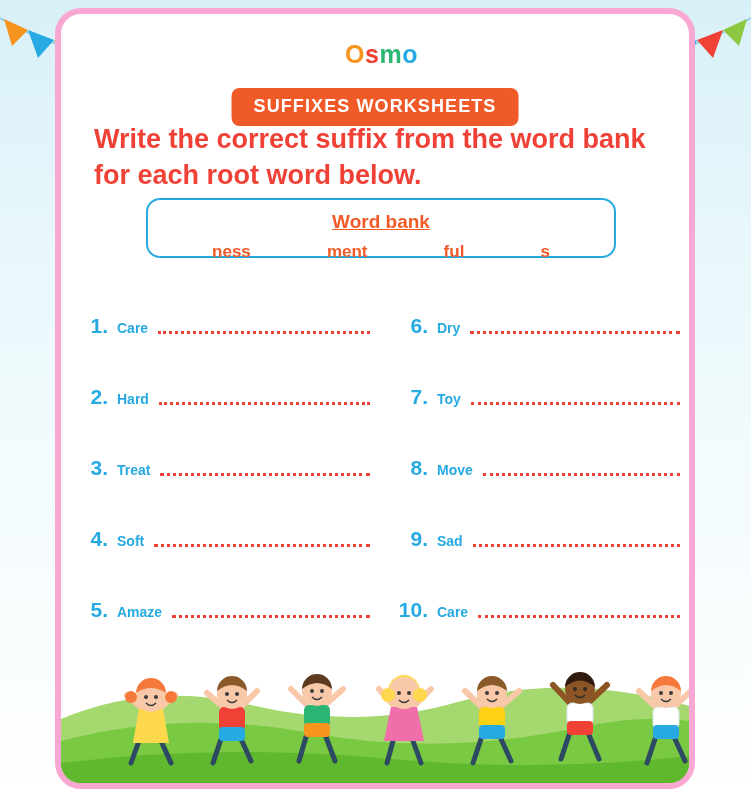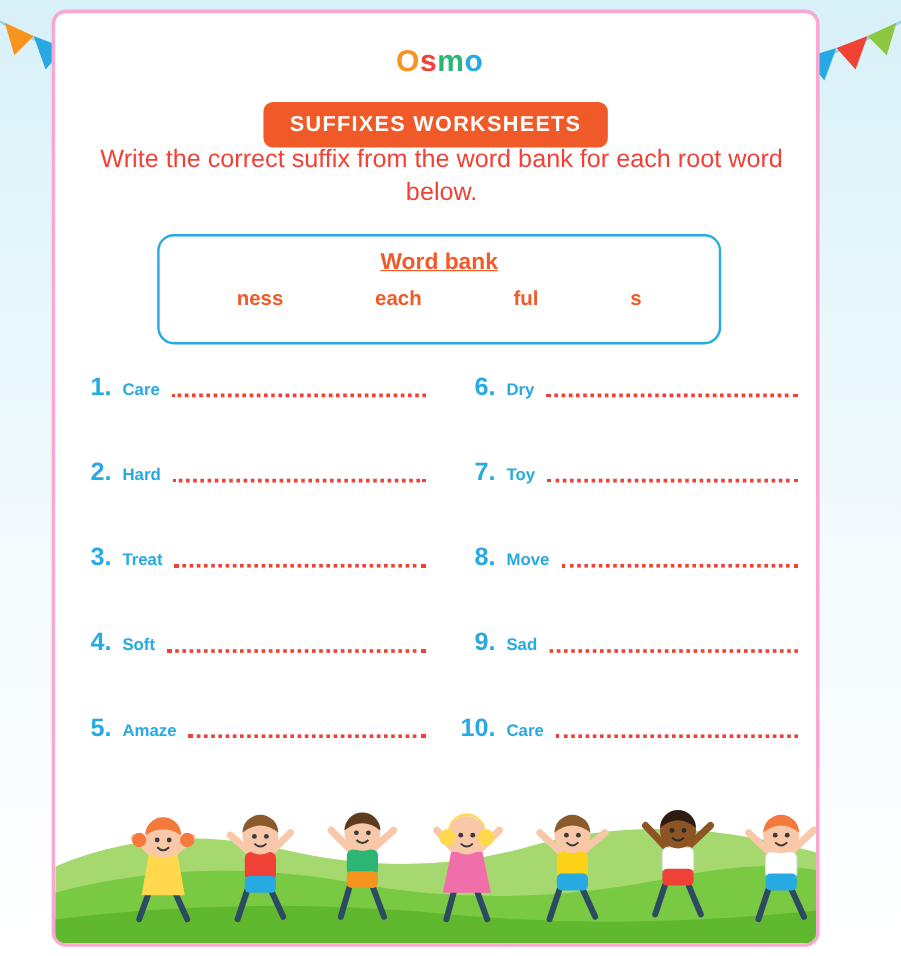--- a/index.html
+++ b/index.html
@@ -9,25 +9,25 @@
     overflow: hidden;
   }
   body {
     background: linear-gradient(180deg, #d8f0f8 0%, #eaf8fb 35%, #f3fbfd 60%, #ffffff 100%);
     position: relative;
   }
 
   
   .sheet {
     position: absolute;
-    left: 43px; top: 8px;
+    left: 55px; top: 8px;
     width: 640px; height: 781px;
     background: #ffffff;
-    border: 3px solid #f9a8d4;
-    border-radius: 12px;
+    border: 6px solid #f9a8d4;
+    border-radius: 26px;
     overflow: hidden;
   }
 
   
   .bunting { position: absolute; top: 0; left: 0; width: 751px; height: 120px; pointer-events: none; }
 
   
   .logo {
     position: absolute; top: 26px; left: 0; width: 751px;
     text-align: center;
@@ -50,31 +50,30 @@
     padding: 8px 22px 9px;
     border-radius: 8px;
     white-space: nowrap;
     margin-top: 16px;
   }
 
   .instruction {
     position: absolute; top: 108px; left: 88px;
     width: 578px;
     color: #ef4136;
-    font-weight: normal;
-    font-size: 21px;
+    font-weight: bold;
+    font-size: 27px;
     line-height: 1.33;
-    text-align: center;
   }
 
   
   .wordbank {
     position: absolute;
     left: 140px; top: 184px;
-    width: 470px; height: 92px;
+    width: 470px; height: 60px;
     border: 2px solid #27aae1;
     border-radius: 14px;
     background: #ffffff;
   }
   .wordbank-title {
     text-align: center;
     color: #f05a28;
     font-weight: bold;
     font-size: 19px;
     text-decoration: underline;
@@ -183,21 +182,21 @@
   </div>
 
   <div class="title-banner">SUFFIXES WORKSHEETS</div>
 
   <div class="instruction" style="left:33px;">Write the correct suffix from the word bank for each root word below.</div>
 
   <div class="wordbank" style="left:85px;">
     <div class="wordbank-title">Word bank</div>
     <div class="wordbank-words">
       <span>ness</span>
-      <span>each</span>
+      <span>ment</span>
       <span>ful</span>
       <span>s</span>
     </div>
   </div>
 
   <div class="questions" style="left:13px;">
 
     <div class="qrow">
       <div class="qcell">
         <span class="qnum">1.</span>

